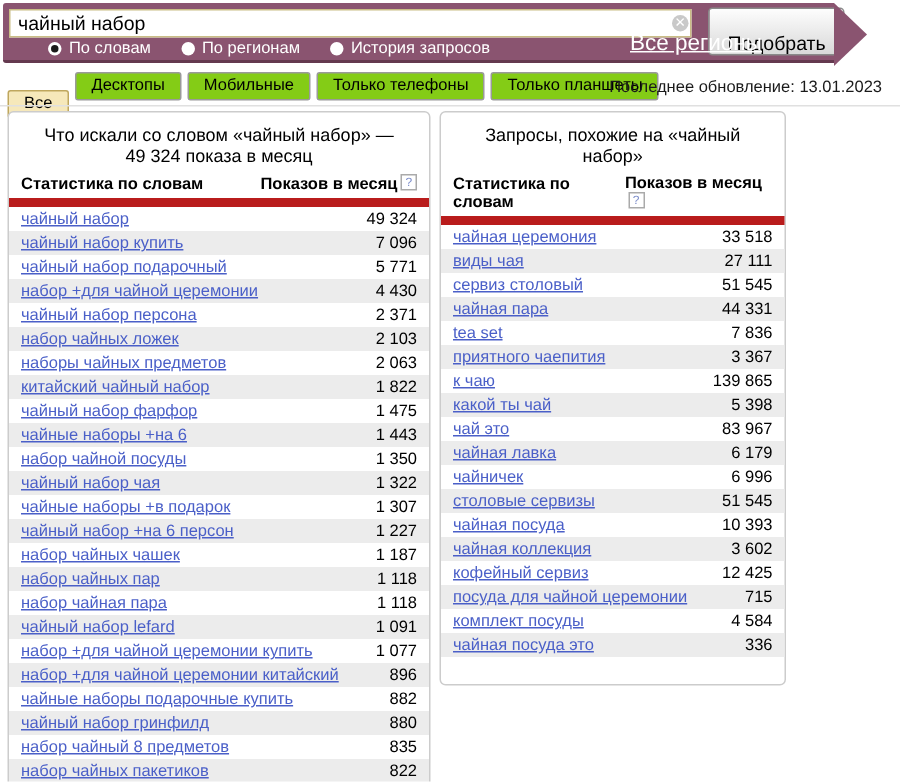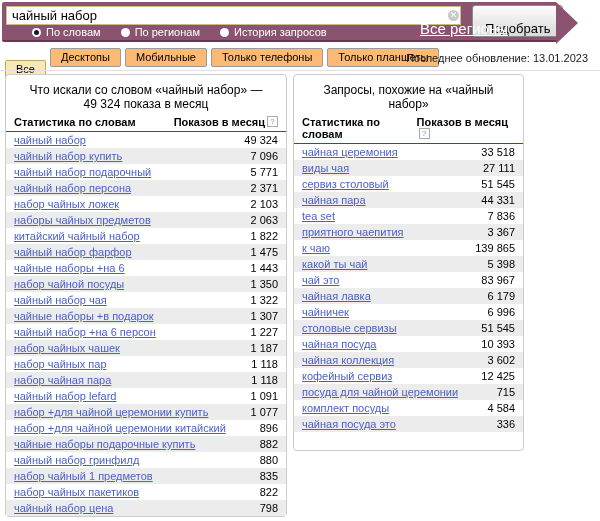--- a/index.html
+++ b/index.html
@@ -53,21 +53,21 @@
   .regions-link{
     position:absolute;left:418px;bottom:3px;color:#fff;text-decoration:underline;
     font-size:15px;cursor:pointer;white-space:nowrap;
   }
   
   .tabs-row{
     position:absolute;left:5px;top:48px;right:0;height:22px;
     display:flex;align-items:flex-start;
   }
   .tab{
-    padding:2px 10px 3px;border:1px solid #9a9a9a;background:#fdba74;border-radius:2px;
+    padding:2px 10px 3px;border:1px solid #9a9a9a;background:#84cc16;border-radius:2px;
     margin-right:4px;font-size:11px;cursor:pointer;white-space:nowrap;
   }
   .tab.selected{background:var(--tab-selected,#f6e8ba);border-color:var(--tab-selected-border,#bfa75e);margin-top:12px;}
   .last-update{
     position:absolute;right:12px;top:52px;font-size:11px;color:#1a1a1a;
   }
   .divider{
     position:absolute;left:0;top:70px;width:600px;border-top:1px solid #e0e0e0;
   }
   
@@ -78,21 +78,21 @@
     background:#fff;border:1px solid #ccc;border-radius:4px;box-sizing:border-box;
   }
   .panel.left{width:282px;}
   .panel.right{width:231px;padding-bottom:18px;}
   .panel-title{
     min-height:28px;padding:8px 10px 2px;text-align:center;font-size:12px;line-height:14px;
     box-sizing:content-box;
   }
   .thead{
     display:flex;justify-content:space-between;align-items:flex-end;
-    padding:3px 8px 3px;border-bottom:1px solid #b91c1c;font-weight:bold;font-size:11px;
+    padding:3px 8px 3px;border-bottom:6px solid #b91c1c;font-weight:bold;font-size:11px;
   }
   .help-icon{
     display:inline-block;width:9px;height:9px;border:1px solid #aaa;color:#7a8bc9;
     font-size:8px;line-height:9px;text-align:center;font-weight:normal;
     vertical-align:2px;margin-left:2px;cursor:pointer;
   }
   .trow{
     display:flex;justify-content:space-between;align-items:center;
     padding:2px 8px;min-height:11.8px;
   }
@@ -155,20 +155,24 @@
       </div>
         <div class="trow">
         <span class="phrase-link">чайный набор купить</span>
         <span class="count">7 096</span>
       </div>
         <div class="trow">
         <span class="phrase-link">чайный набор подарочный</span>
         <span class="count">5 771</span>
       </div>
         <div class="trow">
+        <span class="phrase-link">набор +для чайной церемонии</span>
+        <span class="count">4 430</span>
+      </div>
+        <div class="trow">
         <span class="phrase-link">чайный набор персона</span>
         <span class="count">2 371</span>
       </div>
         <div class="trow">
         <span class="phrase-link">набор чайных ложек</span>
         <span class="count">2 103</span>
       </div>
         <div class="trow">
         <span class="phrase-link">наборы чайных предметов</span>
         <span class="count">2 063</span>
@@ -227,21 +231,21 @@
       </div>
         <div class="trow">
         <span class="phrase-link">чайные наборы подарочные купить</span>
         <span class="count">882</span>
       </div>
         <div class="trow">
         <span class="phrase-link">чайный набор гринфилд</span>
         <span class="count">880</span>
       </div>
         <div class="trow">
-        <span class="phrase-link">набор чайный 1 предметов</span>
+        <span class="phrase-link">набор чайный 8 предметов</span>
         <span class="count">835</span>
       </div>
         <div class="trow">
         <span class="phrase-link">набор чайных пакетиков</span>
         <span class="count">822</span>
       </div>
         <div class="trow">
         <span class="phrase-link">чайный набор цена</span>
         <span class="count">798</span>
       </div>

